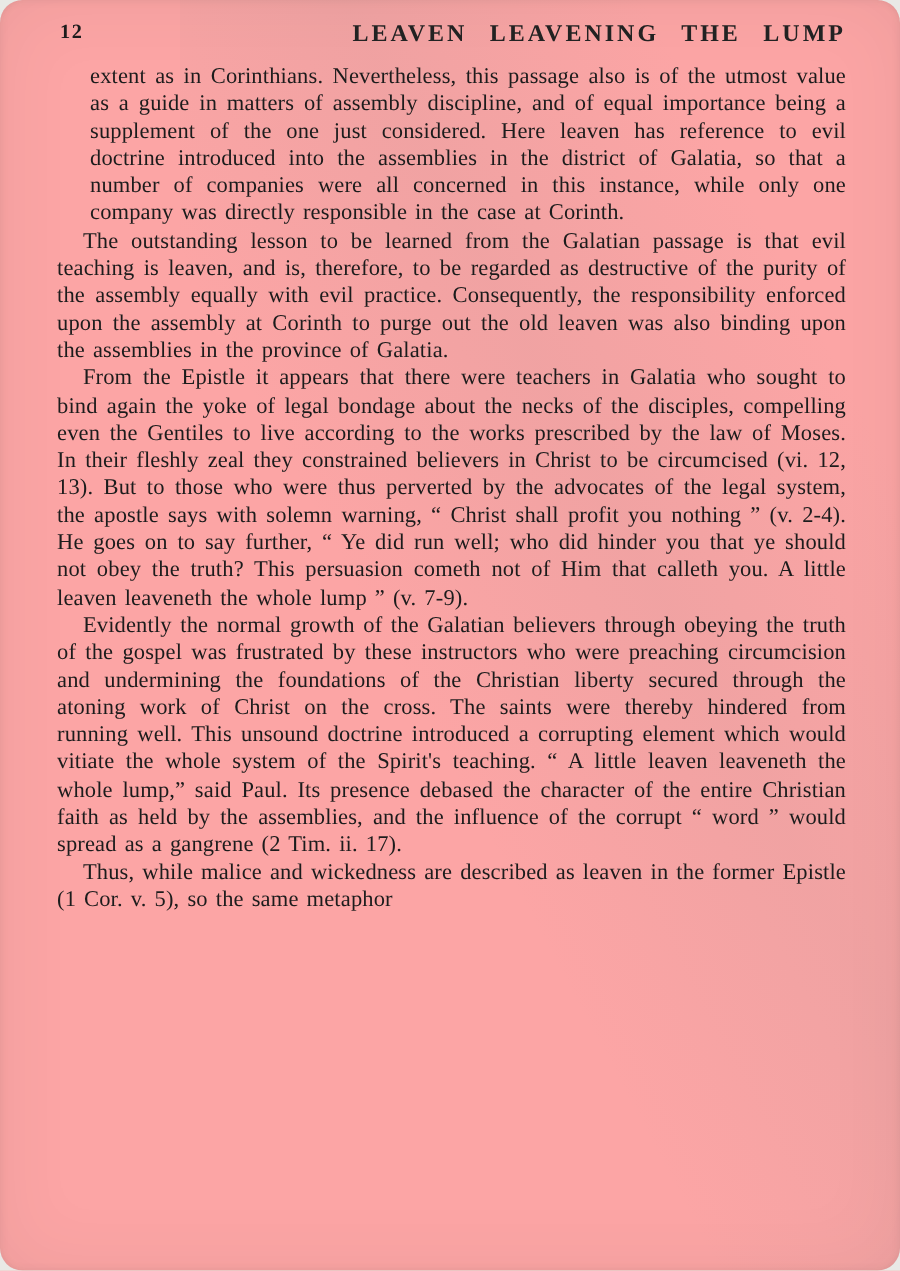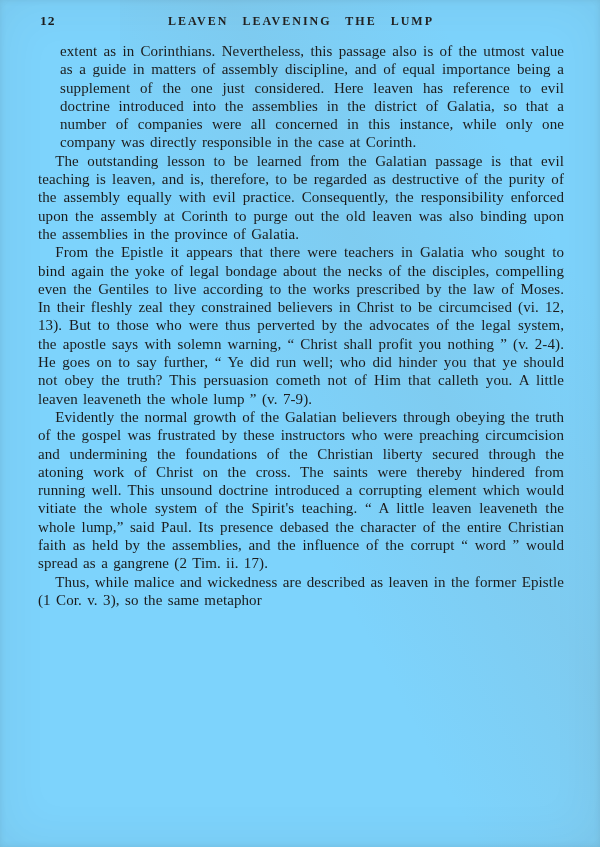--- a/index.html
+++ b/index.html
@@ -5,25 +5,26 @@
   html, body {
     margin: 0;
     padding: 0;
     background: #e9e9e6;
   }
   .page {
     position: relative;
     width: 600px;
     height: 847px;
     margin: 0 auto;
-    background: #7dd3fc;
+    background: #fca5a5;
     box-shadow: inset 0 0 50px rgba(60,60,55,0.08), inset 0 0 6px rgba(60,60,55,0.10);
     overflow: hidden;
     font-family: "Liberation Serif", "DejaVu Serif", serif;
     color: #1c1c1c;
+    border-radius: 15px;
   }
   .inner {
     position: relative;
     padding: 13px 36px 0 38px;
     z-index: 2;
   }
   .running-head {
     position: relative;
     height: 20px;
     margin-bottom: 9px;
@@ -34,22 +35,22 @@
     top: 0;
     font-size: 13.5px;
     font-weight: bold;
     letter-spacing: 1px;
   }
   .running-title {
     position: absolute;
     left: 0;
     right: 0;
     top: 1px;
-    text-align: center;
-    font-size: 12px;
+    text-align: right;
+    font-size: 16px;
     font-weight: bold;
     letter-spacing: 2px;
     word-spacing: 9px;
     color: #222;
   }
   .body-text p {
     margin: 0;
     text-align: justify;
     font-size: 15px;
     line-height: 18.3px;
@@ -91,17 +92,17 @@
     <div class="running-head">
       <span class="page-number">12</span>
       <span class="running-title">LEAVEN  LEAVENING  THE  LUMP</span>
     </div>
 
     <div class="body-text">
       <p class="first">extent as in Corinthians.  Nevertheless, this passage also is of the utmost value as a guide in matters of assembly discipline, and of equal importance being a supplement of the one just considered.  Here leaven has reference to evil doctrine introduced into the assemblies in the district of Galatia, so that a number of companies were all concerned in this instance, while only one company was directly responsible in the case at Corinth.</p>
       <p>The outstanding lesson to be learned from the Galatian passage is that evil teaching is leaven, and is, therefore, to be regarded as destructive of the purity of the assembly equally with evil practice.  Consequently, the responsibility enforced upon the assembly at Corinth to purge out the old leaven was also binding upon the assemblies in the province of Galatia.</p>
       <p>From the Epistle it appears that there were teachers in Galatia who sought to bind again the yoke of legal bondage about the necks of the disciples, compelling even the Gentiles to live according to the works prescribed by the law of Moses.  In their fleshly zeal they constrained believers in Christ to be circumcised (vi. 12, 13).  But to those who were thus perverted by the advocates of the legal system, the apostle says with solemn warning, “ Christ shall profit you nothing ” (v. 2-4).  He goes on to say further, “ Ye did run well; who did hinder you that ye should not obey the truth?  This persuasion cometh not of Him that calleth you.  A little leaven leaveneth the whole lump ” (v. 7-9).</p>
       <p>Evidently the normal growth of the Galatian believers through obeying the truth of the gospel was frustrated by these instructors who were preaching circumcision and undermining the foundations of the Christian liberty secured through the atoning work of Christ on the cross.  The saints were thereby hindered from running well.  This unsound doctrine introduced a corrupting element which would vitiate the whole system of the Spirit's teaching.  “ A little leaven leaveneth the whole lump,” said Paul.  Its presence debased the character of the entire Christian faith as held by the assemblies, and the influence of the corrupt “ word ” would spread as a gangrene (2 Tim. ii. 17).</p>
-      <p>Thus, while malice and wickedness are described as leaven in the former Epistle (1 Cor. v. 3), so the same metaphor</p>
+      <p>Thus, while malice and wickedness are described as leaven in the former Epistle (1 Cor. v. 5), so the same metaphor</p>
     </div>
 
   </div>
 </div>
 
 </body></html>

